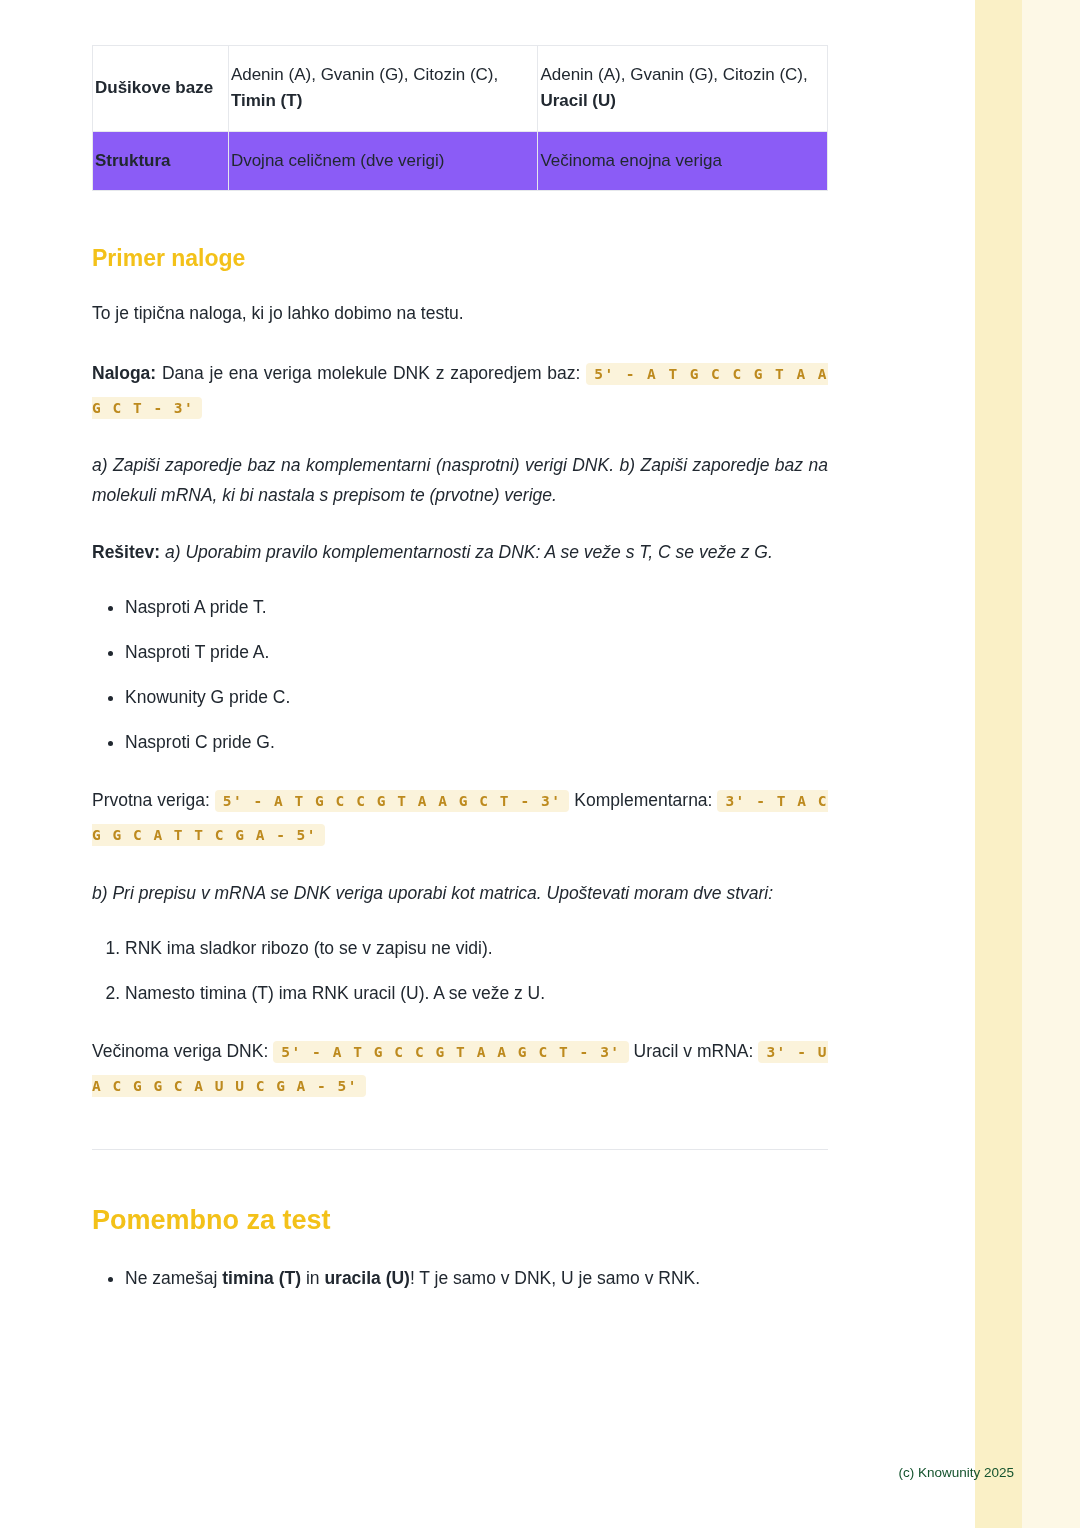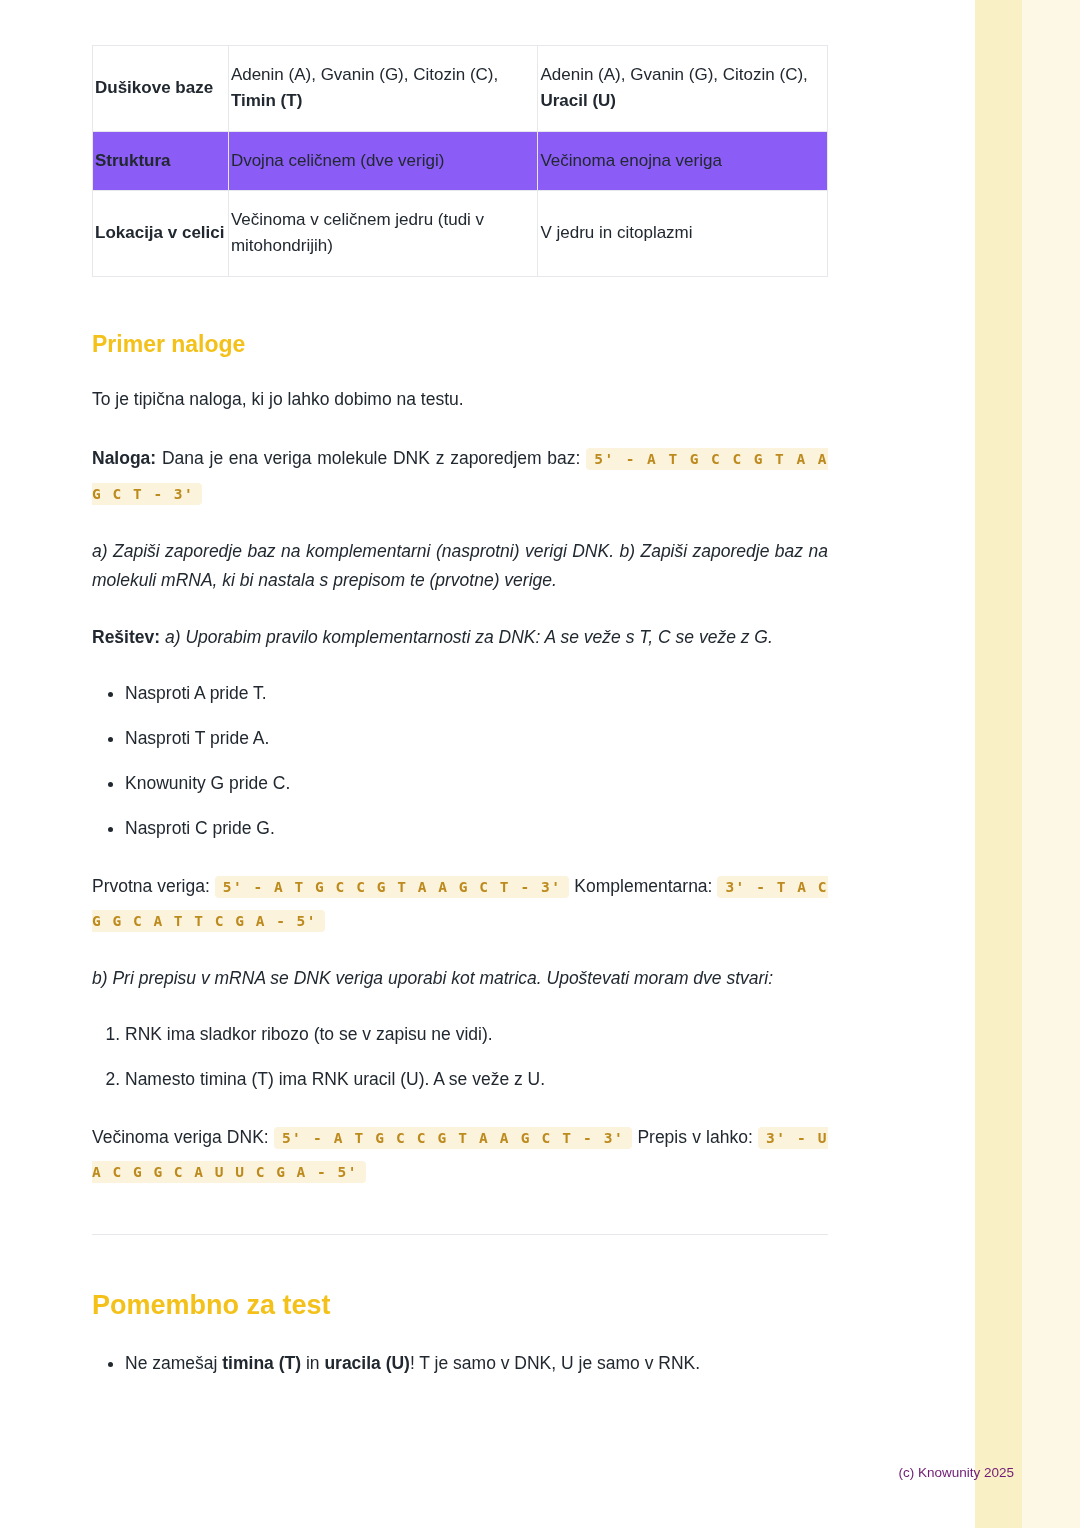--- a/index.html
+++ b/index.html
@@ -77,21 +77,21 @@
   hr.divider {
     border: none;
     border-top: 1px solid #E5E7EB;
     margin-top: 46px;
   }
   .watermark {
     position: absolute;
     right: 66px;
     bottom: 48px;
     font-size: 13.5px;
-    color: #701a75;
+    color: #14532d;
   }
 </style>
 </head>
 <body>
 
 <div>
   <div class="stripe-outer"></div>
   <div class="stripe-inner"></div>
 
   <div class="content">
@@ -100,25 +100,20 @@
       <tbody>
         <tr>
           <td class="rowhead">Dušikove baze</td>
           <td class="dnacol"><span>Adenin (A), Gvanin (G), Citozin (C), </span><strong>Timin (T)</strong></td>
           <td class="rnacol"><span>Adenin (A), Gvanin (G), Citozin (C), </span><strong>Uracil (U)</strong></td>
         </tr>
         <tr class="alt">
           <td class="rowhead">Struktura</td>
           <td class="dnacol">Dvojna celičnem (dve verigi)</td>
           <td class="rnacol">Večinoma enojna veriga</td>
-        </tr>
-        <tr>
-          <td class="rowhead">Lokacija v celici</td>
-          <td class="dnacol">Večinoma v celičnem jedru (tudi v mitohondrijih)</td>
-          <td class="rnacol">V jedru in citoplazmi</td>
         </tr>
       </tbody>
     </table>
 
     <h2 class="h-accent">Primer naloge</h2>
 
     <p class="para">To je tipična naloga, ki jo lahko dobimo na testu.</p>
 
     <p class="para loose"><strong>Naloga:</strong><span> Dana je ena veriga molekule DNK z zaporedjem baz: </span><code class="seq">5' - A T G C C G T A A G C T - 3'</code></p>
 
@@ -135,21 +130,21 @@
 
     <p class="para loose"><span>Prvotna veriga: </span><code class="seq">5' - A T G C C G T A A G C T - 3'</code><span> Komplementarna: </span><code class="seq">3' - T A C G G C A T T C G A - 5'</code></p>
 
     <p class="para italic">b) Pri prepisu v mRNA se DNK veriga uporabi kot matrica. Upoštevati moram dve stvari:</p>
 
     <ol class="numbers">
       <li>RNK ima sladkor ribozo (to se v zapisu ne vidi).</li>
       <li>Namesto timina (T) ima RNK uracil (U). A se veže z U.</li>
     </ol>
 
-    <p class="para loose"><span>Večinoma veriga DNK: </span><code class="seq">5' - A T G C C G T A A G C T - 3'</code><span> Prepis v lahko: </span><code class="seq">3' - U A C G G C A U U C G A - 5'</code></p>
+    <p class="para loose"><span>Večinoma veriga DNK: </span><code class="seq">5' - A T G C C G T A A G C T - 3'</code><span> Uracil v mRNA: </span><code class="seq">3' - U A C G G C A U U C G A - 5'</code></p>
 
     <hr class="divider">
 
     <h1 class="h-accent">Pomembno za test</h1>
 
     <ul class="bullets single">
       <li><span>Ne zamešaj </span><strong>timina (T)</strong><span> in </span><strong>uracila (U)</strong><span>! T je samo v DNK, U je samo v RNK.</span></li>
     </ul>
 
   </div>

